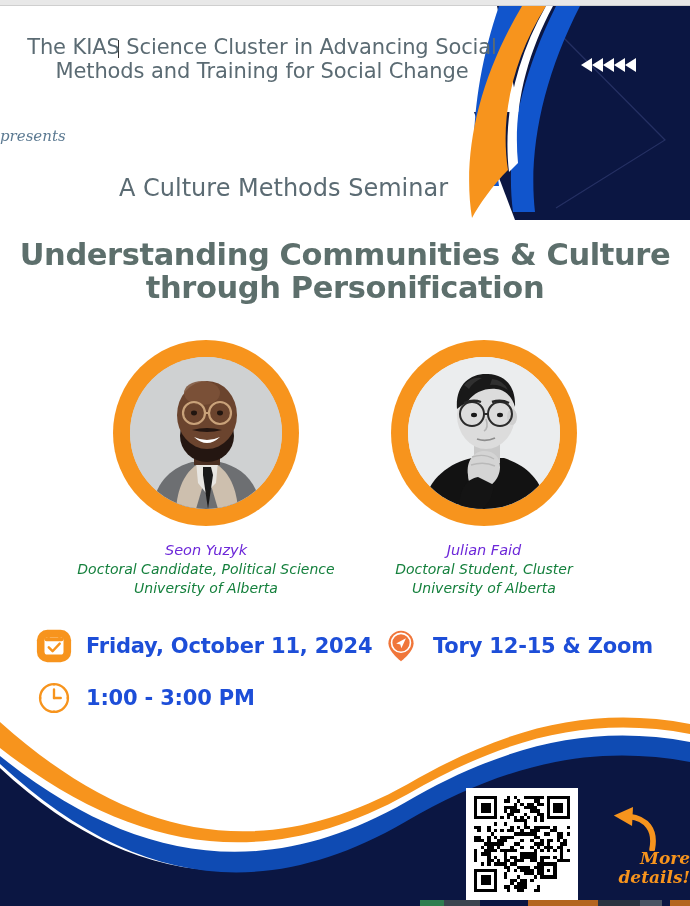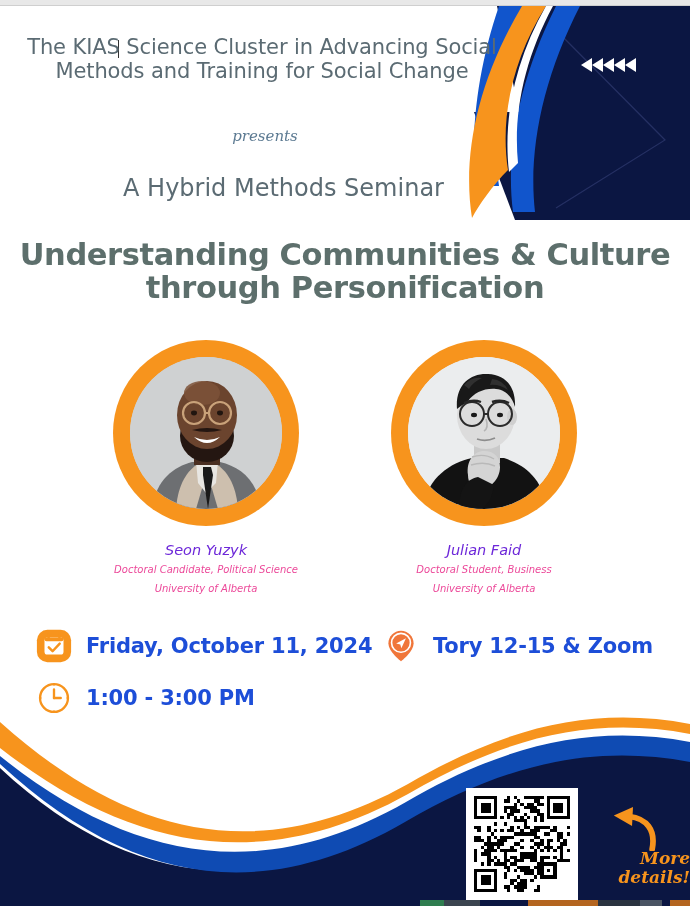--- a/index.html
+++ b/index.html
@@ -62,21 +62,21 @@
   .org-caret {
     position: absolute;
     top: 40px; left: 118px;
     width: 1px; height: 18px;
     background: #333;
   }
 
   .presents {
     position: absolute;
     top: 127px; left: 0; width: 530px;
-    text-align: center;
+    text-align: left;
     font-family: "DejaVu Serif", "Liberation Serif", serif;
     font-style: italic;
     font-size: 15px;
     color: #5c7a92;
   }
 
   .seminar-line {
     position: absolute;
     top: 174px; left: 0; width: 567px;
     text-align: center;
@@ -131,22 +131,22 @@
     margin-top: 15px;
     font-family: "DejaVu Sans", "Liberation Sans", sans-serif;
     font-style: italic;
     font-size: 14.5px;
     color: #6d28d9;
     line-height: 19px;
   }
   .speaker-role, .speaker-inst {
     font-family: "DejaVu Sans", "Liberation Sans", sans-serif;
     font-style: italic;
-    font-size: 10px;
-    color: #ec4899;
+    font-size: 14px;
+    color: #15803d;
     line-height: 19px;
     text-align: center;
   }
 
   
   .detail-row {
     position: absolute;
     display: flex;
     align-items: center;
   }
@@ -255,21 +255,21 @@
              L 690,734 C 594,716 508,736 408,794 C 264,874 134,852 0,748 Z" fill="#F7941D"></path>
   </svg>
 
   <div class="content">
 
     <div class="org-caret"></div>
     <div class="org-line">The KIAS Science Cluster in Advancing Social Methods and Training for Social Change</div>
 
     <div class="presents">presents</div>
 
-    <div class="seminar-line">A Hybrid Methods Seminar</div>
+    <div class="seminar-line">A Culture Methods Seminar</div>
 
     <div class="main-title">
       <div>Understanding Communities &amp; Culture</div>
       <div>through Personification</div>
     </div>
 
     <div class="speaker left">
       <div class="photo-ring">
         <div class="photo-inner p1">
           <svg viewBox="0 0 152 152" width="152" height="152">
@@ -347,21 +347,21 @@
             <path d="M 60,118 C 58,104 66,94 76,94 C 86,94 92,100 92,110
                      C 92,122 82,132 72,132 C 64,132 60,126 60,118 Z" fill="#d4d4d4"></path>
             <path d="M 64,100 q 12,-4 22,2" stroke="#b9b9b9" stroke-width="1.4" fill="none"></path>
             <path d="M 63,108 q 13,-4 24,1" stroke="#b9b9b9" stroke-width="1.4" fill="none"></path>
 
             <path d="M 52,152 C 50,134 58,122 70,120 L 86,128 C 84,142 78,152 70,152 Z" fill="#141414"></path>
           </svg>
         </div>
       </div>
       <div class="speaker-name">Julian Faid</div>
-      <div class="speaker-role">Doctoral Student, Business</div>
+      <div class="speaker-role">Doctoral Student, Cluster</div>
       <div class="speaker-inst">University of Alberta</div>
     </div>
 
     <div class="detail-row detail-date">
       <span class="detail-icon">
         <svg viewBox="0 0 40 40" width="38" height="38">
           <rect x="2" y="3" width="36" height="34" rx="11" fill="#F7941D"></rect>
           <rect x="10" y="11" width="20" height="18" rx="3" fill="#FFFFFF"></rect>
           <rect x="10" y="11" width="20" height="4" rx="2" fill="#F7941D"></rect>
           <rect x="13" y="7" width="2.6" height="5" rx="1.3" fill="#F7941D"></rect>

